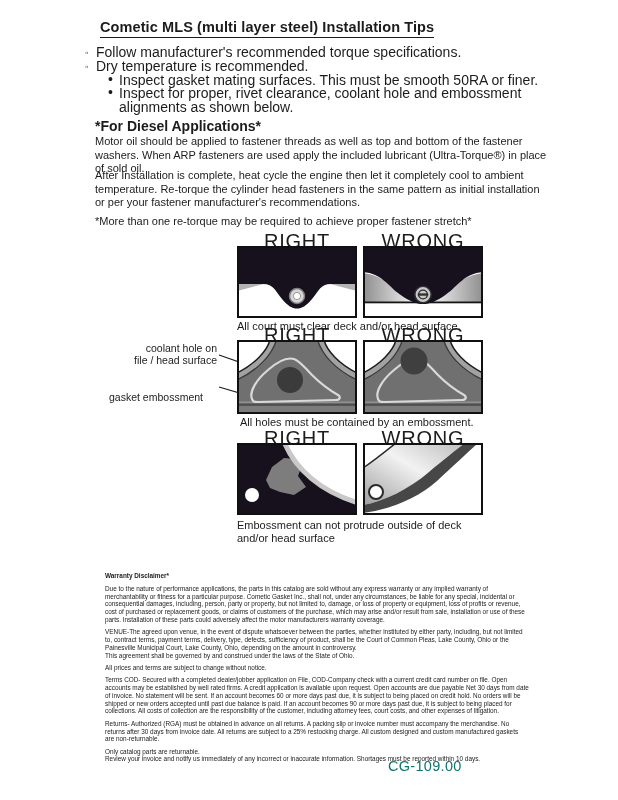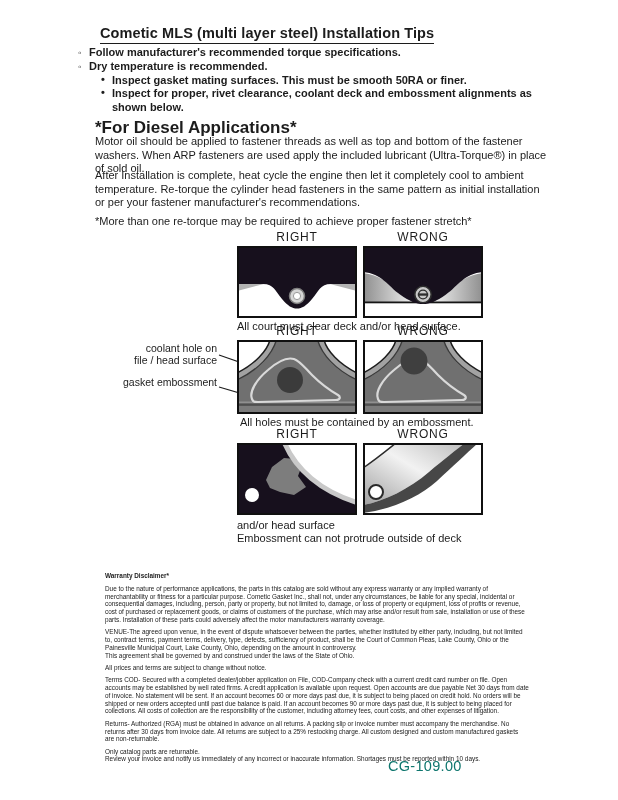--- a/index.html
+++ b/index.html
@@ -3,34 +3,34 @@
 <meta charset="utf-8">
 <style>
   html,body{margin:0;padding:0;}
   body{
     width:618px;height:800px;position:relative;background:#ffffff;
     font-family:"Liberation Sans","DejaVu Sans",sans-serif;
     color:#1c1c1c;overflow:hidden;
   }
   .abs{position:absolute;}
   
-  .title{left:100px;top:25px;font-size:14.5px;font-weight:bold;
+  .title{left:100px;top:19px;font-size:14.5px;font-weight:bold;
     border-bottom:1.7px solid #1c1c1c;padding-bottom:2px;letter-spacing:.1px;}
   
-  .bullets{left:78px;top:46px;width:460px;font-size:11px;line-height:13.8px;font-weight:bold;}
+  .bullets{left:85px;top:46px;width:460px;font-size:14px;line-height:13.8px;}
   .b-item{position:relative;padding-left:11px;}
   .b-item::before{content:"◦";position:absolute;left:0;top:0;font-size:10px;}
   .sb-item{position:relative;padding-left:11px;margin-left:23px;}
   .sb-item::before{content:"•";position:absolute;left:0;top:-1px;}
   
-  .diesel-h{left:95px;top:118px;font-size:17px;font-weight:bold;}
+  .diesel-h{left:95px;top:118px;font-size:14px;font-weight:bold;}
   .para{left:95px;width:452px;font-size:11px;line-height:13.6px;}
   
   .fig{left:95px;width:445px;}
-  .fig-label{position:absolute;width:120px;text-align:center;font-size:12px;letter-spacing:.8px;}
+  .fig-label{position:absolute;width:120px;text-align:center;font-size:20px;letter-spacing:.8px;}
   .fig-caption{position:absolute;font-size:11px;line-height:12.5px;}
   .panel{position:absolute;top:16px;}
   .side-label{position:absolute;left:0;width:122px;text-align:right;font-size:10.5px;line-height:12px;}
   .leader-svg{position:absolute;left:0;top:0;pointer-events:none;}
   
   .fineprint{left:105px;top:572px;width:424px;font-size:6.4px;line-height:7.8px;color:#222;}
   .fineprint .fp-h{font-weight:bold;margin-bottom:5px;}
   .fineprint p{margin:0 0 4.5px 0;}
   .fineprint div{margin:0;}
   
@@ -38,21 +38,21 @@
 </style>
 </head>
 <body>
 
 <div class="abs title">Cometic MLS (multi layer steel) Installation Tips</div>
 
 <div class="abs bullets">
   <div class="b-item">Follow manufacturer's recommended torque specifications.</div>
   <div class="b-item">Dry temperature is recommended.</div>
   <div class="sb-item">Inspect gasket mating surfaces.  This must be smooth 50RA or finer.</div>
-  <div class="sb-item">Inspect for proper, rivet clearance, coolant deck and embossment alignments as shown below.</div>
+  <div class="sb-item">Inspect for proper, rivet clearance, coolant hole and embossment alignments as shown below.</div>
 </div>
 
 <div class="abs diesel-h">*For Diesel Applications*</div>
 <div class="abs para" style="top:135px;">Motor oil should be applied to fastener threads as well as top and bottom of the fastener washers. When ARP fasteners are used apply the included lubricant (Ultra-Torque®) in place of sold oil.</div>
 <div class="abs para" style="top:169px;">After Installation is complete, heat cycle the engine then let it completely cool to ambient temperature. Re-torque the cylinder head fasteners in the same pattern as initial installation or per your fastener manufacturer's recommendations.</div>
 <div class="abs para" style="top:215px;">*More than one re-torque may be required to achieve proper fastener stretch*</div>
 
 <div class="abs fig" style="top:230px;height:106px;">
   <div class="fig-label" style="left:142px;top:0;">RIGHT</div>
   <div class="fig-label" style="left:268px;top:0;">WRONG</div>
@@ -93,21 +93,21 @@
 </div>
 
 <div class="abs fig" style="top:324px;height:106px;">
   <div class="fig-label" style="left:142px;top:0;">RIGHT</div>
   <div class="fig-label" style="left:268px;top:0;">WRONG</div>
 
   <div class="side-label" style="top:18px;">
     <div>coolant hole on</div>
     <div>file / head surface</div>
   </div>
-  <div class="side-label" style="top:52px;">gasket embossment</div>
+  <div class="side-label" style="top:67px;text-align:center;">gasket embossment</div>
 
   <svg class="leader-svg" width="445" height="106">
     <line x1="124" y1="31" x2="193" y2="55" stroke="#1c1c1c" stroke-width="1.1"></line>
     <circle cx="193" cy="55" r="1.4" fill="#1c1c1c"></circle>
     <line x1="124" y1="63" x2="165" y2="75" stroke="#1c1c1c" stroke-width="1.1"></line>
   </svg>
 
   <svg class="panel" style="left:142px;" width="120" height="74" viewBox="0 0 120 74">
     <rect width="120" height="74" fill="#707070"></rect>
     <rect y="61.5" width="120" height="2" fill="#909090"></rect>
@@ -170,22 +170,22 @@
     </defs>
     <rect width="120" height="72" fill="#ffffff"></rect>
     <path d="M33,0 H102 C93,7 80,17 66,29 C46,46 22,58 0,62 V25 C12,17 23,8 33,0 Z" fill="url(#g3)"></path>
     <path d="M102,0 H115 C103,11 89,24 74,38 C56,54 30,66 0,70 V62 C22,58 46,46 66,29 C80,17 93,7 102,0 Z" fill="#474747"></path>
     <path d="M33,0 C23,8 12,17 0,25" stroke="#2a2a2a" stroke-width="1.4" fill="none"></path>
     <circle cx="13" cy="49" r="7" fill="#ffffff" stroke="#2a2a2a" stroke-width="2"></circle>
     <rect x="1" y="1" width="118" height="70" fill="none" stroke="#101010" stroke-width="2"></rect>
   </svg>
 
   <div class="fig-caption" style="left:142px;top:92px;">
+    <div>Embossment can not protrude outside of deck</div>
     <div>and/or head surface</div>
-    <div>Embossment can not protrude outside of deck</div>
   </div>
 </div>
 
 <div class="abs fineprint">
   <div class="fp-h">Warranty Disclaimer*</div>
   <p>Due to the nature of performance applications, the parts in this catalog are sold without any express warranty or any implied warranty of merchantability or fitness for a particular purpose.  Cometic Gasket Inc., shall not, under any circumstances, be liable for any special, incidental or consequential damages, including, person, party or property, but not limited to, damage, or loss of property or equipment, loss of profits or revenue, cost of purchased or replacement goods, or claims of customers of the purchase, which may arise and/or result from sale, installation or use of these parts.  Installation of these parts could adversely affect the motor manufacturers warranty coverage.</p>
   <p>
     <span>VENUE-The agreed upon venue, in the event of dispute whatsoever between the parties, whether instituted by either party, including, but not limited to, contract terms, payment terms, delivery, type, defects, sufficiency of product, shall be the Court of Common Pleas, Lake County, Ohio or the Painesville Municipal Court, Lake County, Ohio, depending on the amount in controversy.</span><br>
     <span>This agreement shall be governed by and construed under the laws of the State of Ohio.</span>
   </p>

